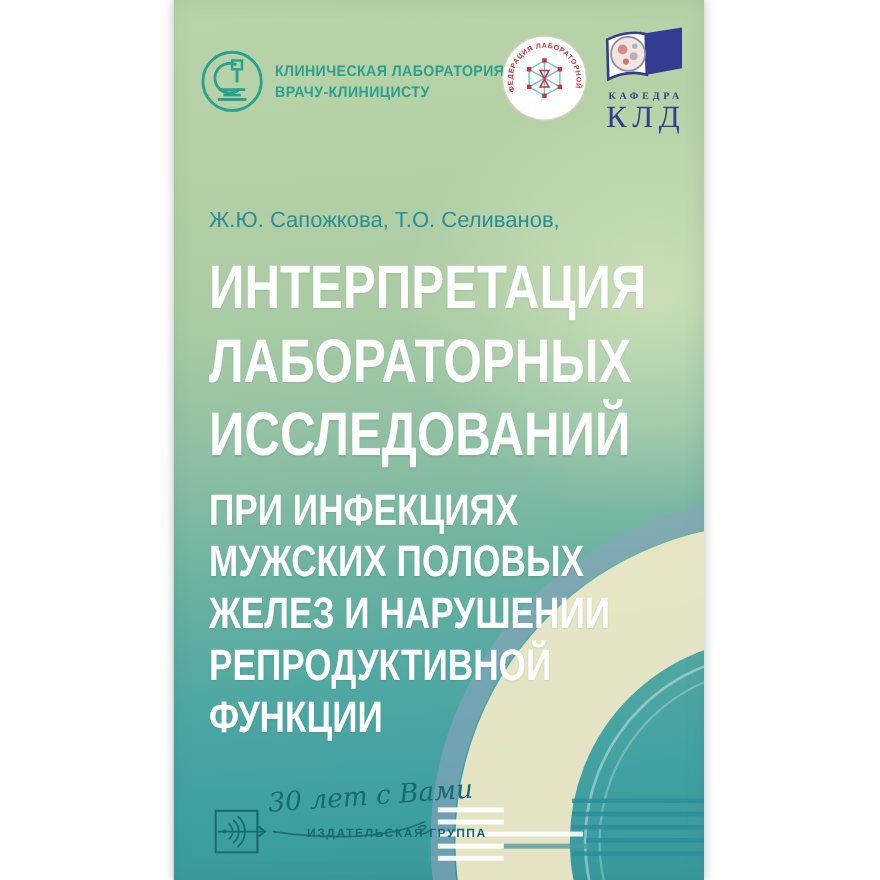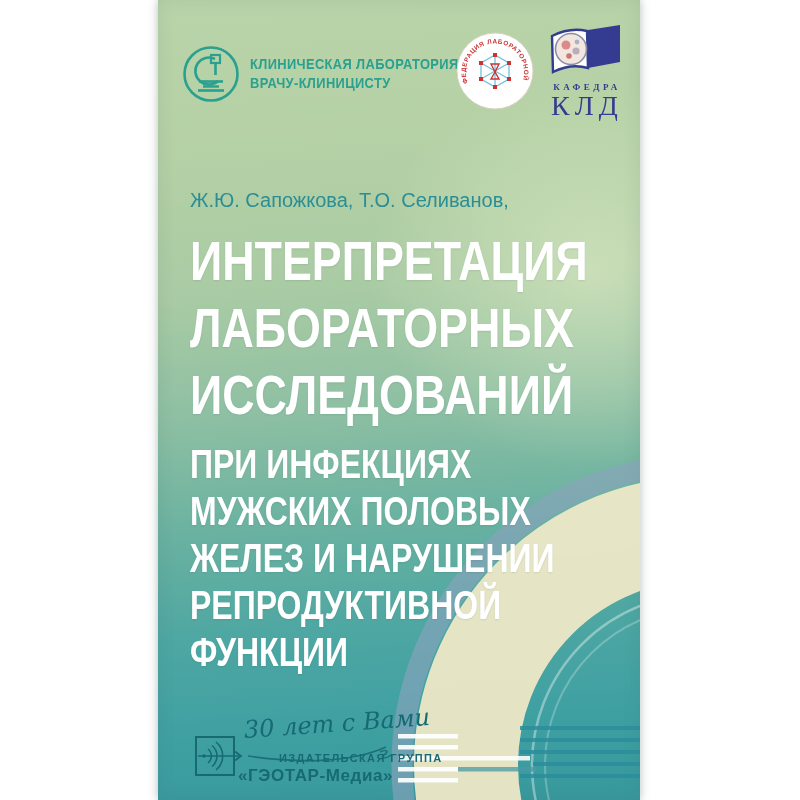--- a/index.html
+++ b/index.html
@@ -159,15 +159,14 @@
     <rect x="1" y="1" width="38" height="38" fill="none" stroke="#176a74" stroke-width="2"></rect>
     <circle cx="9" cy="20" r="1.8" fill="#176a74"></circle>
     <path d="M 13 13 A 9 9 0 0 1 13 27" fill="none" stroke="#176a74" stroke-width="1.6"></path>
     <path d="M 17 9.5 A 13.5 13.5 0 0 1 17 30.5" fill="none" stroke="#176a74" stroke-width="1.6"></path>
     <path d="M 21 6 A 18 18 0 0 1 21 34" fill="none" stroke="#176a74" stroke-width="1.6"></path>
     <line x1="3" y1="20" x2="44" y2="20" stroke="#176a74" stroke-width="1.6"></line>
     <path d="M 40 15.5 L 46 20 L 40 24.5" fill="none" stroke="#176a74" stroke-width="1.8"></path>
   </svg>
   <div class="pub-script">30 лет с Вами</div>
   <div class="pub-group">ИЗДАТЕЛЬСКАЯ ГРУППА</div>
-  <div class="pub-name">«ГЭОТАР-Медиа»</div>
 
 </div>
 
 </body></html>

